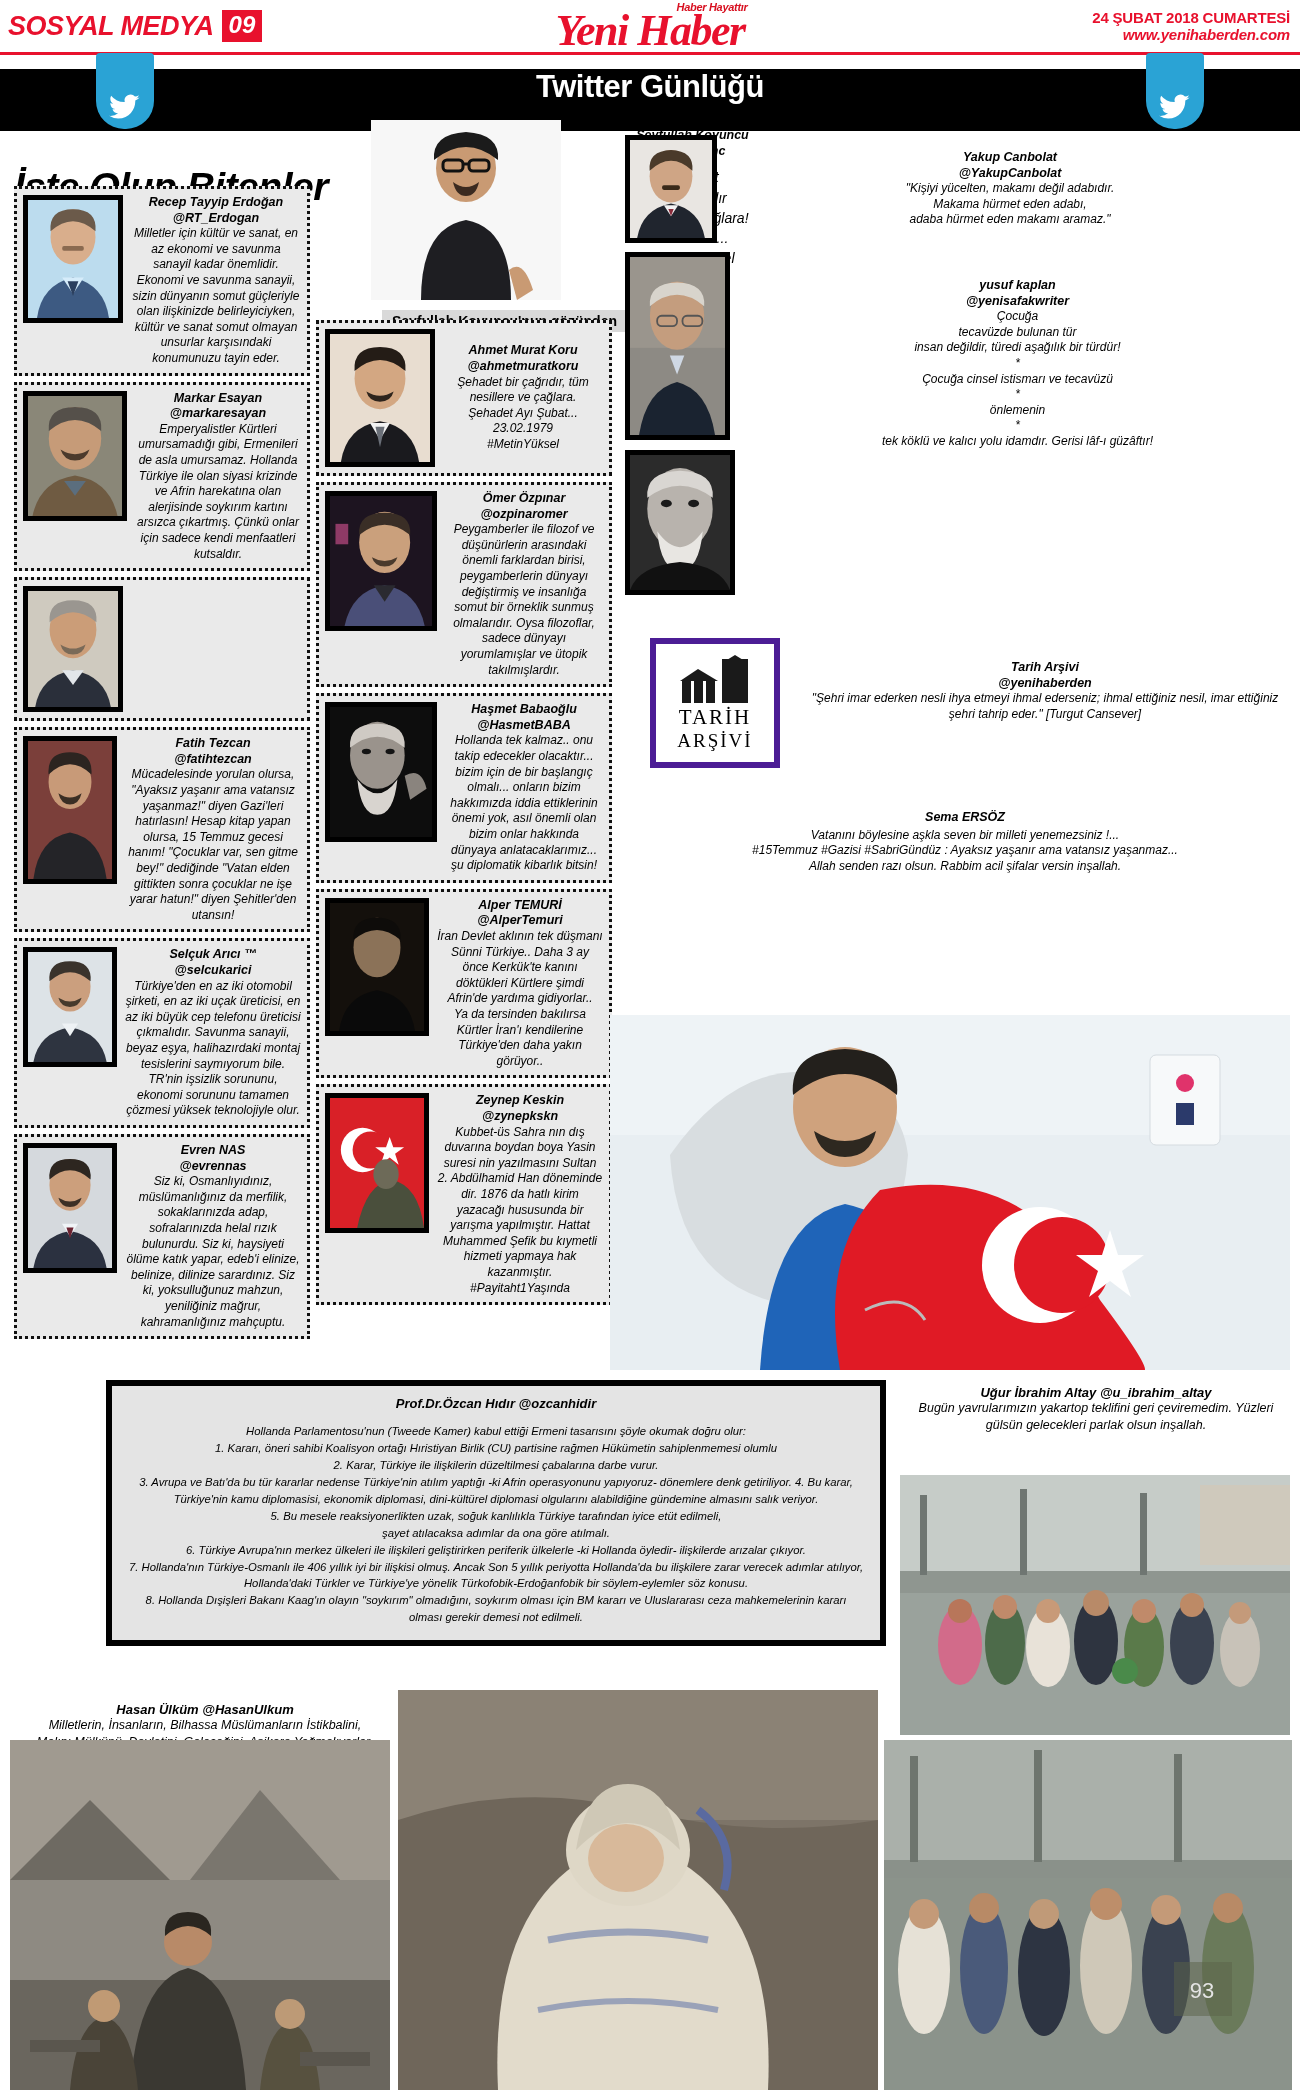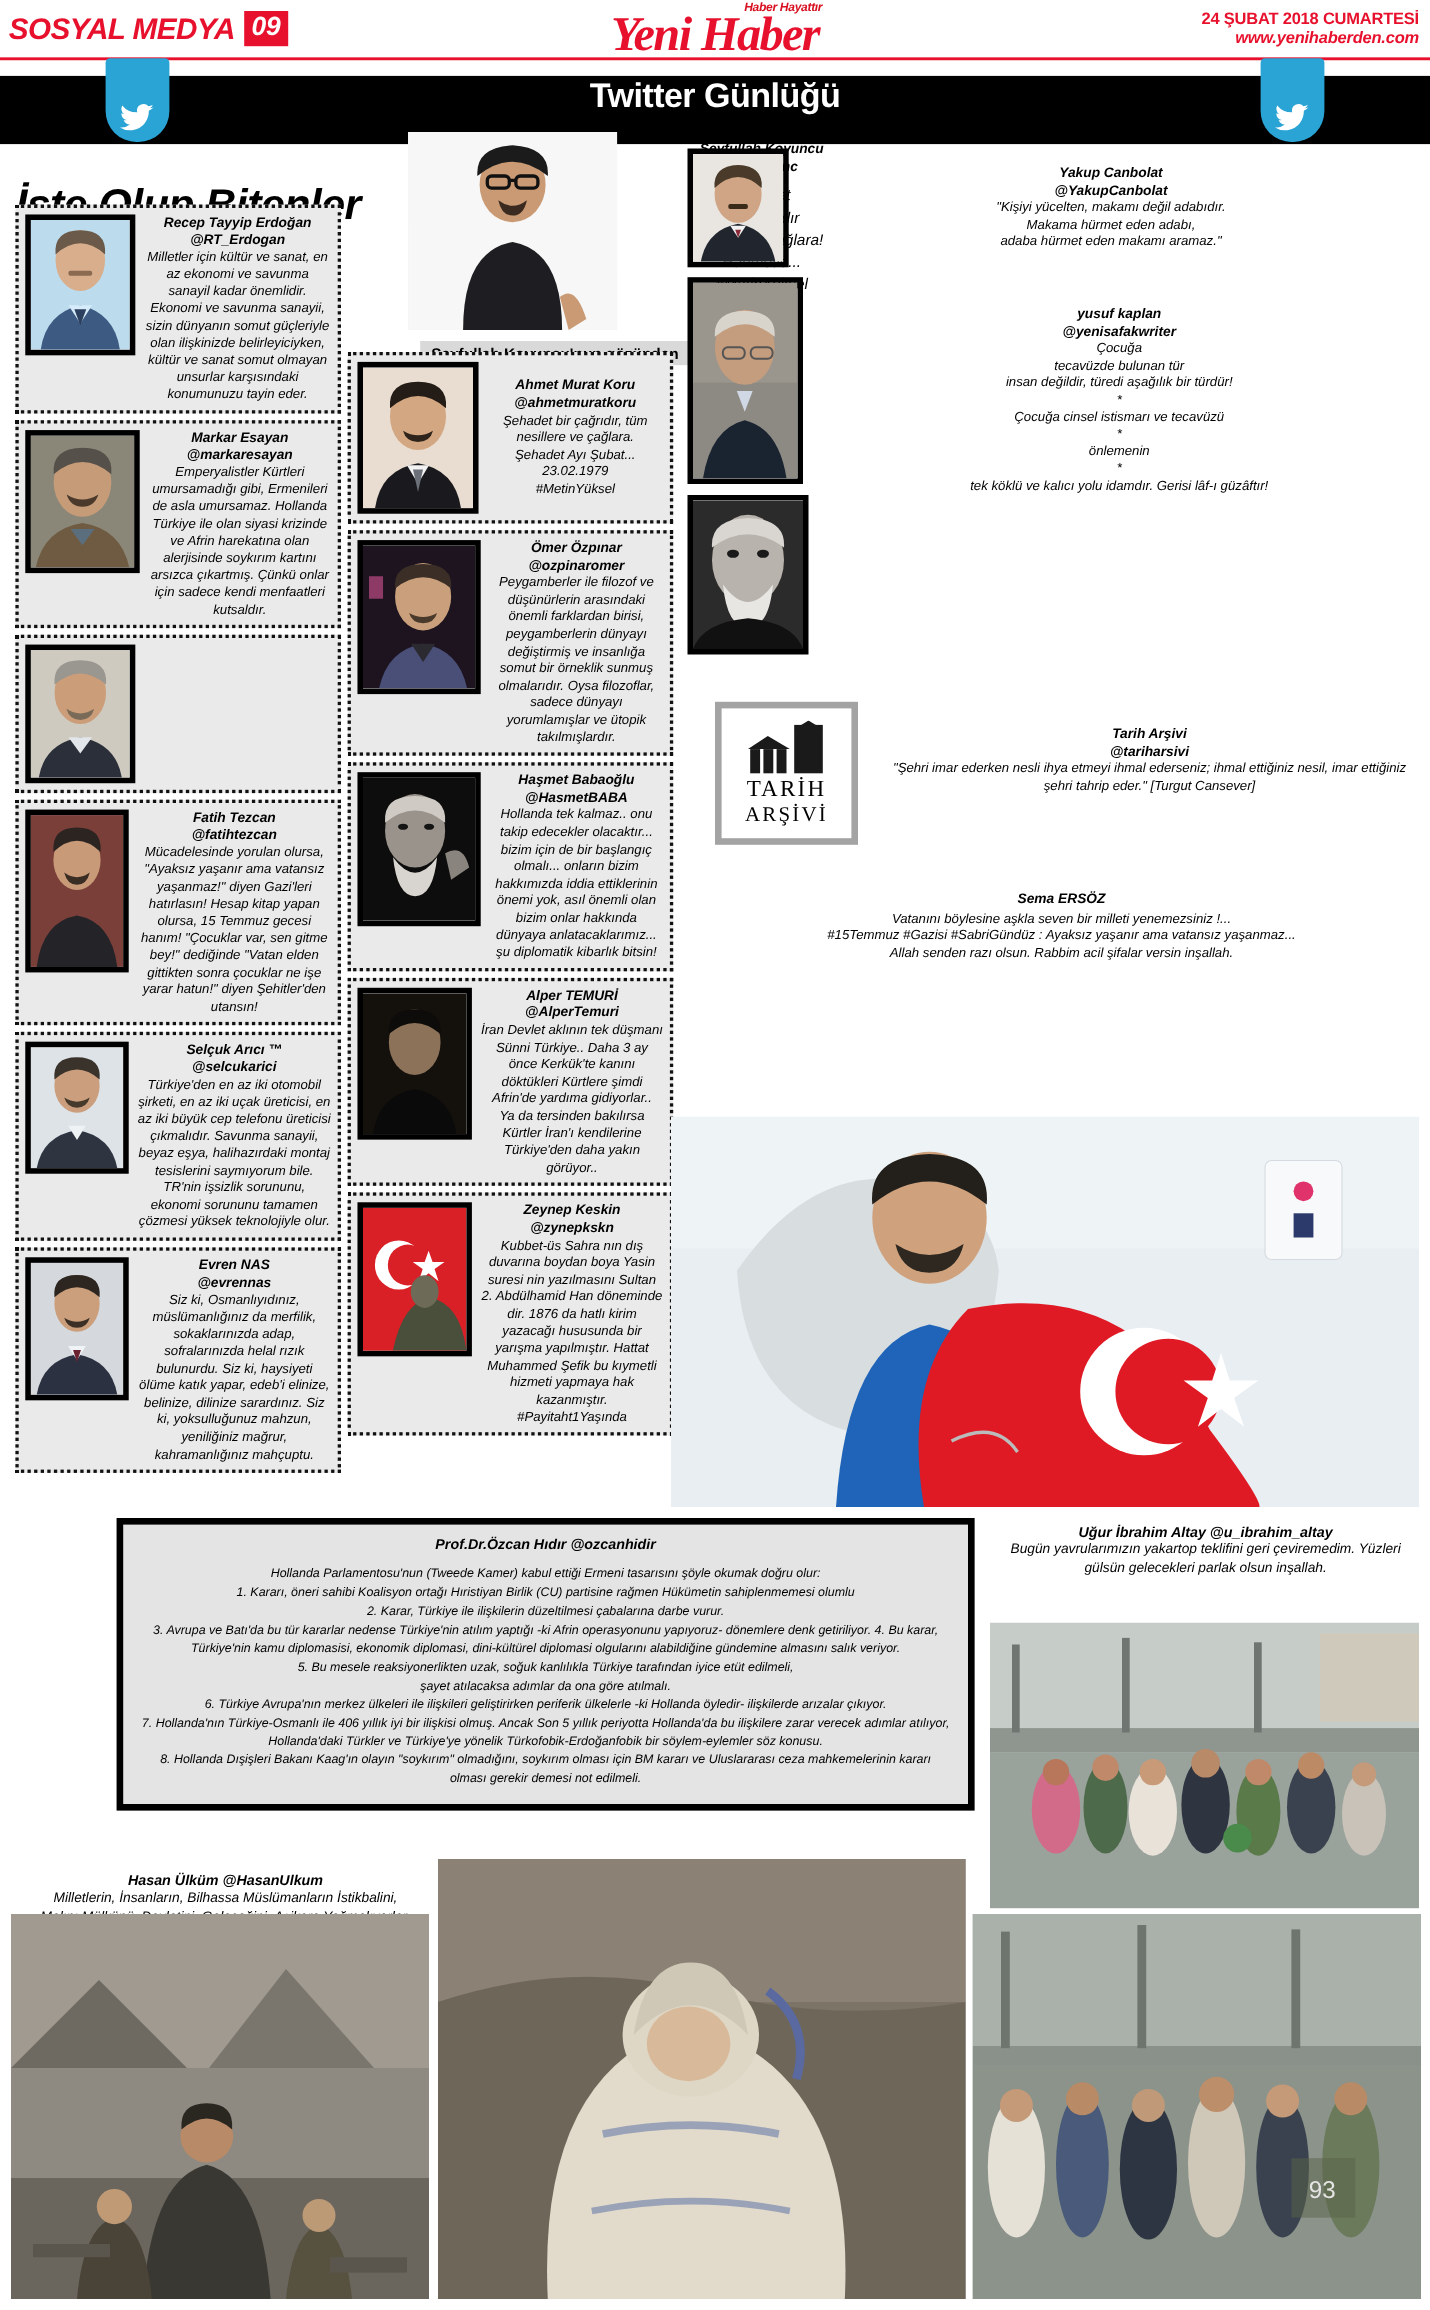--- a/index.html
+++ b/index.html
@@ -166,21 +166,21 @@
     font-size: 11.3px; font-style: italic; line-height: 1.5;
     text-align: center; white-space: pre-line;
   }
 
   .caption-block { position: absolute; text-align: center; }
   .cap-name { font-size: 13px; font-weight: bold; font-style: italic; }
   .cap-text { font-size: 12.5px; font-style: italic; line-height: 1.35; white-space: pre-line; }
 
   
   .tarih-box {
-    width: 130px; height: 130px; border: 6px solid #a3a3a3;
+    width: 130px; height: 130px; border: 6px solid #4c1d95;
     background: #fff; display: flex; flex-direction: column;
     align-items: center; justify-content: center;
   }
   .tarih-t1 { font-family: "Liberation Serif", serif; font-size: 21px; letter-spacing: 2px; }
   .tarih-t2 { font-family: "Liberation Serif", serif; font-size: 19px; letter-spacing: 2px; }
 </style>
 </head>
 <body>
 
 <div class="page">
@@ -313,21 +313,21 @@
         <rect x="44" y="4" width="26" height="44" fill="#1a1a1a"></rect>
         <polygon points="57,0 44,8 70,8" fill="#1a1a1a"></polygon>
         <polygon points="20,14 2,26 40,26" fill="#1a1a1a"></polygon>
       </svg>
       <div class="tarih-t1">TARİH</div>
       <div class="tarih-t2">ARŞİVİ</div>
     </div>
   </div>
   <div style="position:absolute;left:800px;top:660px;width:490px;text-align:center;">
     <div class="tw-name">Tarih Arşivi</div>
-    <div class="tw-handle">@tariharsivi</div>
+    <div class="tw-handle">@yenihaberden</div>
     <div class="tw-text">"Şehri imar ederken nesli ihya etmeyi ihmal ederseniz;  ihmal ettiğiniz nesil, imar ettiğiniz şehri tahrip eder."  [Turgut Cansever]</div>
   </div>
 
   <div style="position:absolute;left:640px;top:810px;width:650px;text-align:center;">
     <div class="tw-name">Sema ERSÖZ</div>
     <div class="tw-text" style="margin-top:2px;">Vatanını böylesine aşkla seven bir milleti yenemezsiniz !...
 #15Temmuz #Gazisi #SabriGündüz : Ayaksız yaşanır ama vatansız yaşanmaz...
 Allah senden razı olsun. Rabbim acil şifalar versin inşallah.</div>
   </div>
 

